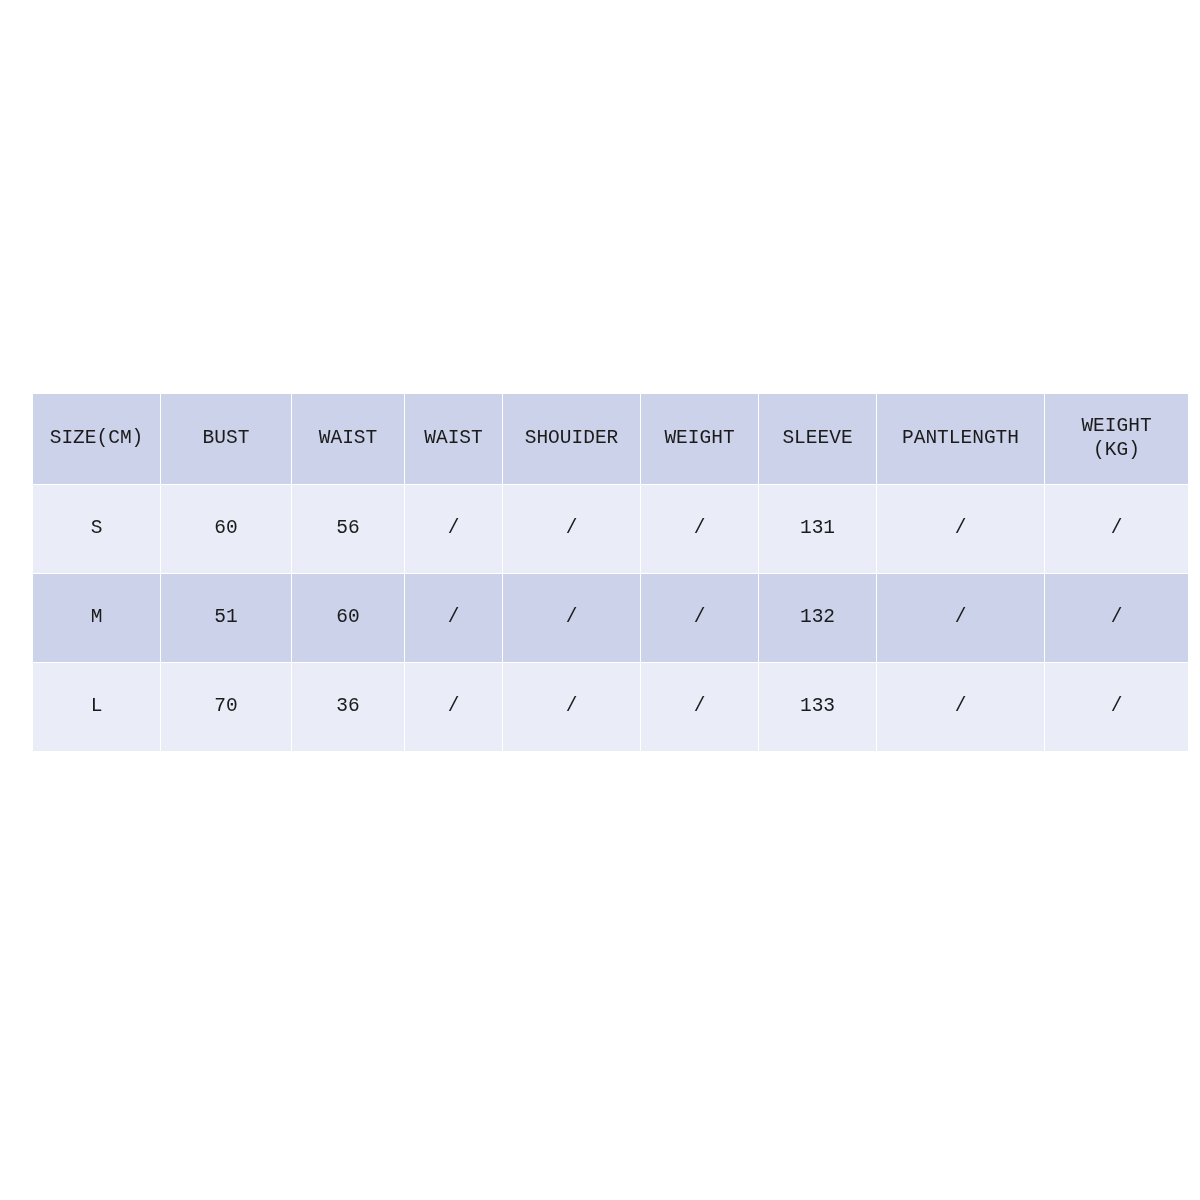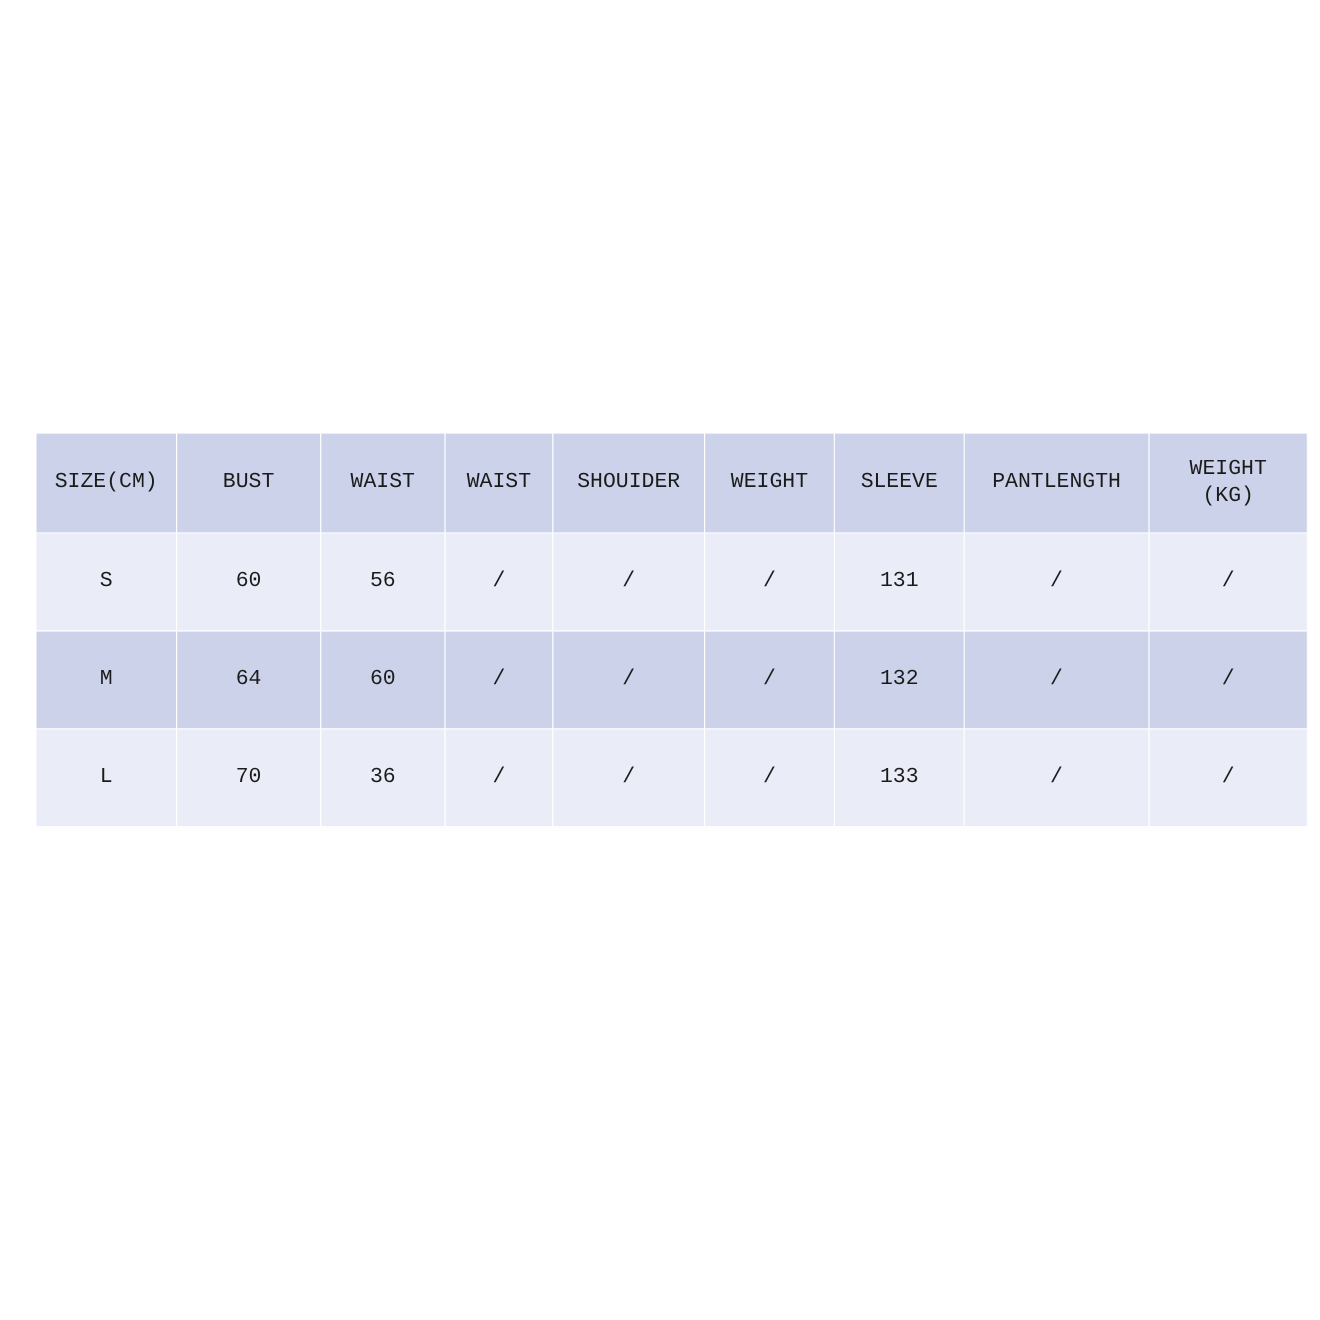--- a/index.html
+++ b/index.html
@@ -96,21 +96,21 @@
         <td>56</td>
         <td>/</td>
         <td>/</td>
         <td>/</td>
         <td>131</td>
         <td>/</td>
         <td>/</td>
       </tr>
       <tr class="row-dark">
         <td>M</td>
-        <td>64</td>
+        <td>51</td>
         <td>60</td>
         <td>/</td>
         <td>/</td>
         <td>/</td>
         <td>132</td>
         <td>/</td>
         <td>/</td>
       </tr>
       <tr class="row-light">
         <td>L</td>

